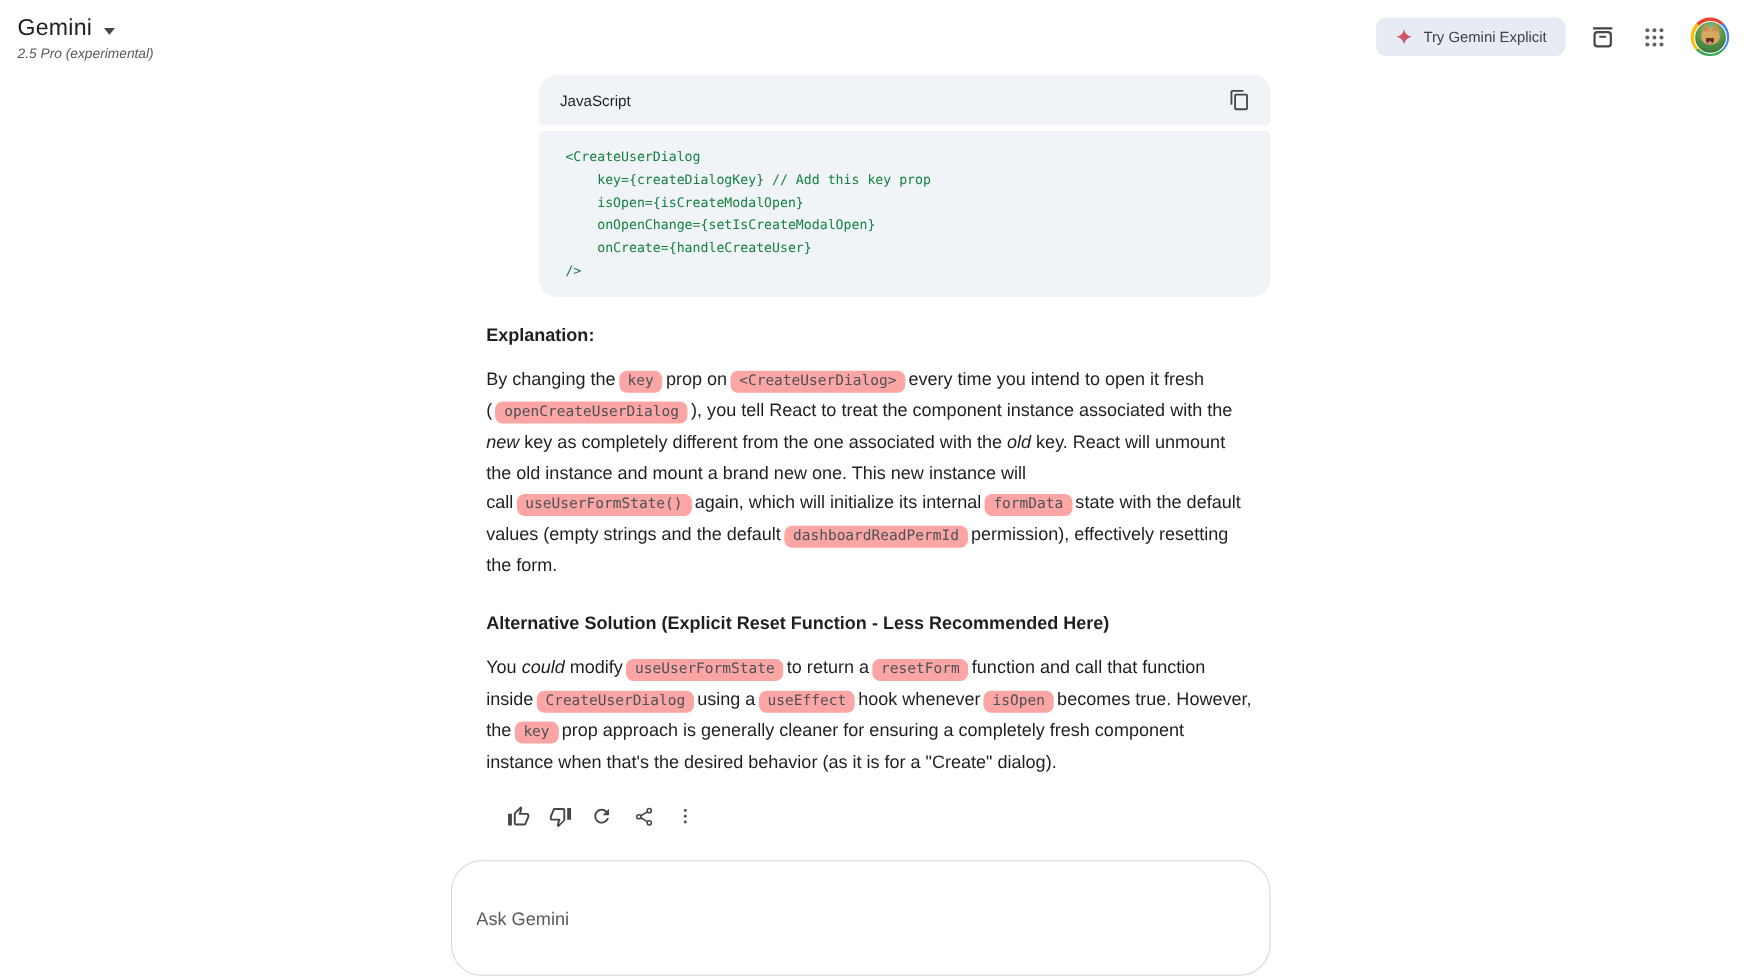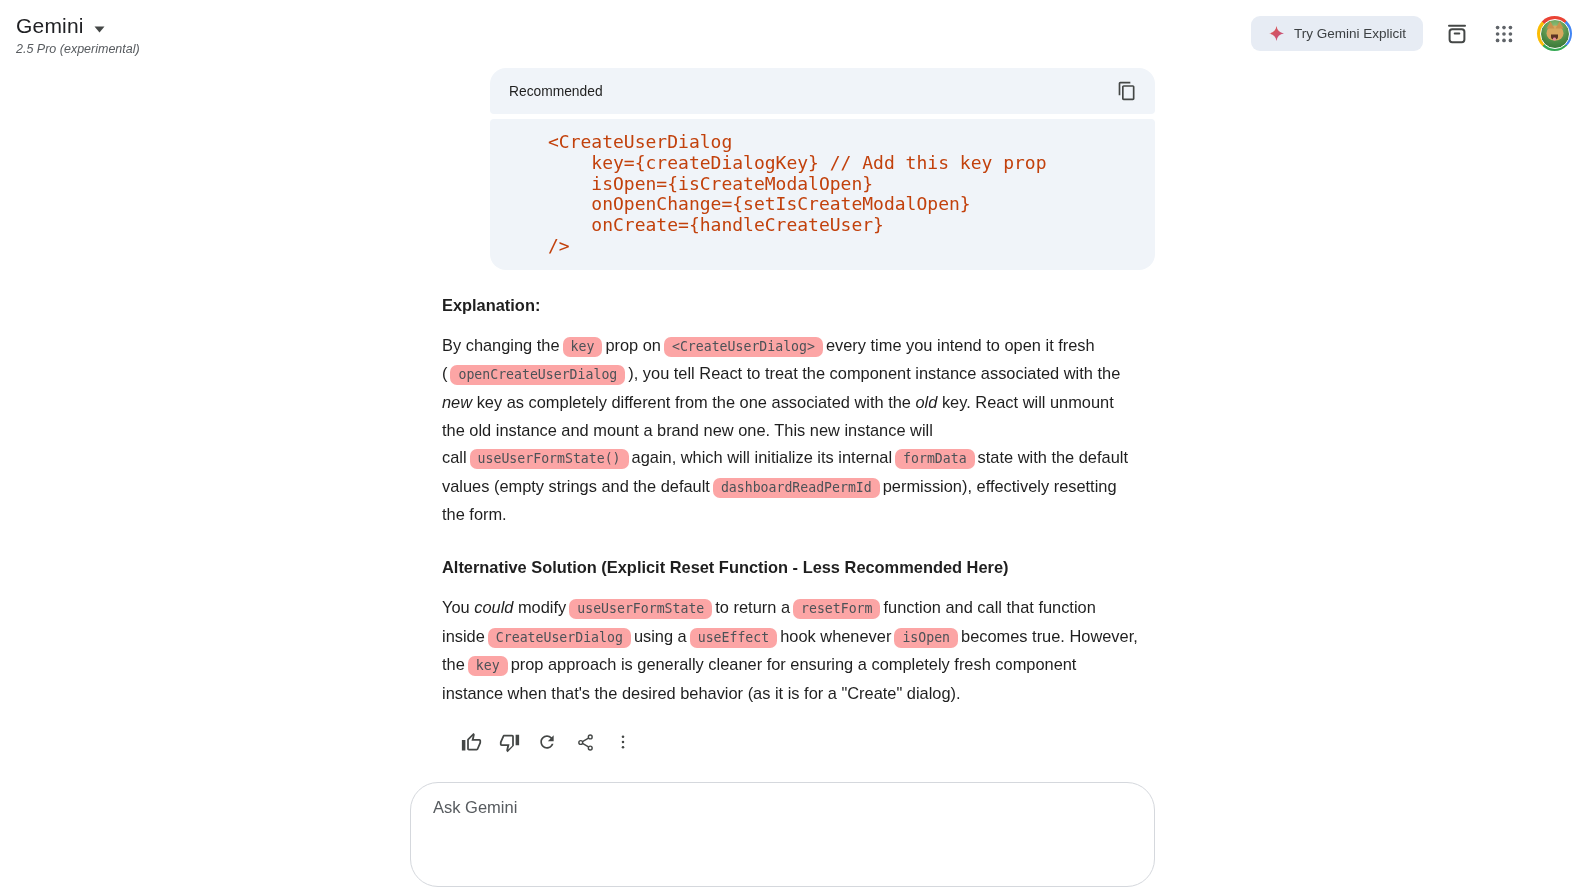--- a/index.html
+++ b/index.html
@@ -35,38 +35,38 @@
     width:3px; height:3px; border-radius:40%; background:#e88a9a; }
 
   
   #main { position:absolute; left:410px; top:68px; width:745px; }
 
   .code-card { margin-left:80px; }
   .code-header { height:46px; background:#f0f4f9; border-radius:16px 16px 4px 4px;
     display:flex; align-items:center; justify-content:space-between; padding:0 16px 0 19px; margin-bottom:5px; }
   .code-lang { font-size:13.8px; color:#1f1f1f; }
   .code-body { background:#f0f4f9; border-radius:4px 4px 16px 16px; padding:13px 24px; }
-  .code-body pre { font-family:"DejaVu Sans Mono", monospace; font-size:18px;
-    line-height:20.8px; color:#c2410c; white-space:pre;margin-left:34px; }
+  .code-body pre { font-family:"DejaVu Sans Mono", monospace; font-size:12px;
+    line-height:20.8px; color:#15803d; white-space:pre; }
 
   .msg { margin-left:32px; width:697px; }
   .msg h3 { font-size:16.4px; font-weight:700; color:#1f1f1f; }
   .h-expl { margin-top:26px; }
   .h-alt  { margin-top:29px; }
   .msg p { font-size:16.4px; line-height:27.6px; color:#1f1f1f; margin-top:17px; }
   .msg p em { font-style:italic; }
   .chip { font-family:"DejaVu Sans Mono", monospace; font-size:13.2px; color:#4c5257;
     background:#fca5a5; border-radius:7px; padding:2px 8px 3px; margin:0 3px; white-space:nowrap; }
 
   .action-row { margin-left:48px; margin-top:22px; display:flex; align-items:center; gap:12px; }
   .action-row .icon-btn { width:26px; height:26px; }
 
   
   .composer { margin-top:27px; width:745px; height:105px; border:1px solid #d5d8dd;
-    border-radius:28px; padding:15px 22px 12px 22px; display:flex; flex-direction:column; justify-content:space-between; }
+    border-radius:28px; padding:15px 22px 12px 22px; display:flex; justify-content:space-between; }
   .composer-input { border:none; outline:none; width:100%; font-family:"Liberation Sans",sans-serif;
     font-size:16.5px; color:#1f1f1f; background:transparent; }
   .composer-input::placeholder { color:#575b5f; opacity:1; }
   .composer-row { display:flex; align-items:center; }
   .canvas-btn { display:flex; align-items:center; gap:7px; background:none; border:none; cursor:pointer;
     margin-left:24px; font-family:"Liberation Sans",sans-serif; font-size:15px; color:#5f6368; }
   .spacer { flex:1; }
 </style>
 </head>
 <body>
@@ -136,21 +136,21 @@
         </div>
       </div>
     </div>
   </div>
 </div>
 
 <div id="main">
 
   <div class="code-card">
     <div class="code-header">
-      <span class="code-lang">Recommended</span>
+      <span class="code-lang">JavaScript</span>
       <button class="icon-btn">
         <span style="display:flex;">
           <svg width="20" height="20" viewBox="0 0 24 24" fill="#444746">
             <path d="M16 1H4c-1.1 0-2 .9-2 2v14h2V3h12V1zm3 4H8c-1.1 0-2 .9-2 2v14c0 1.1.9 2 2 2h11c1.1 0 2-.9 2-2V7c0-1.1-.9-2-2-2zm0 16H8V7h11v14z"></path>
           </svg>
         </span>
       </button>
     </div>
     <div class="code-body">
       <pre>&lt;CreateUserDialog

